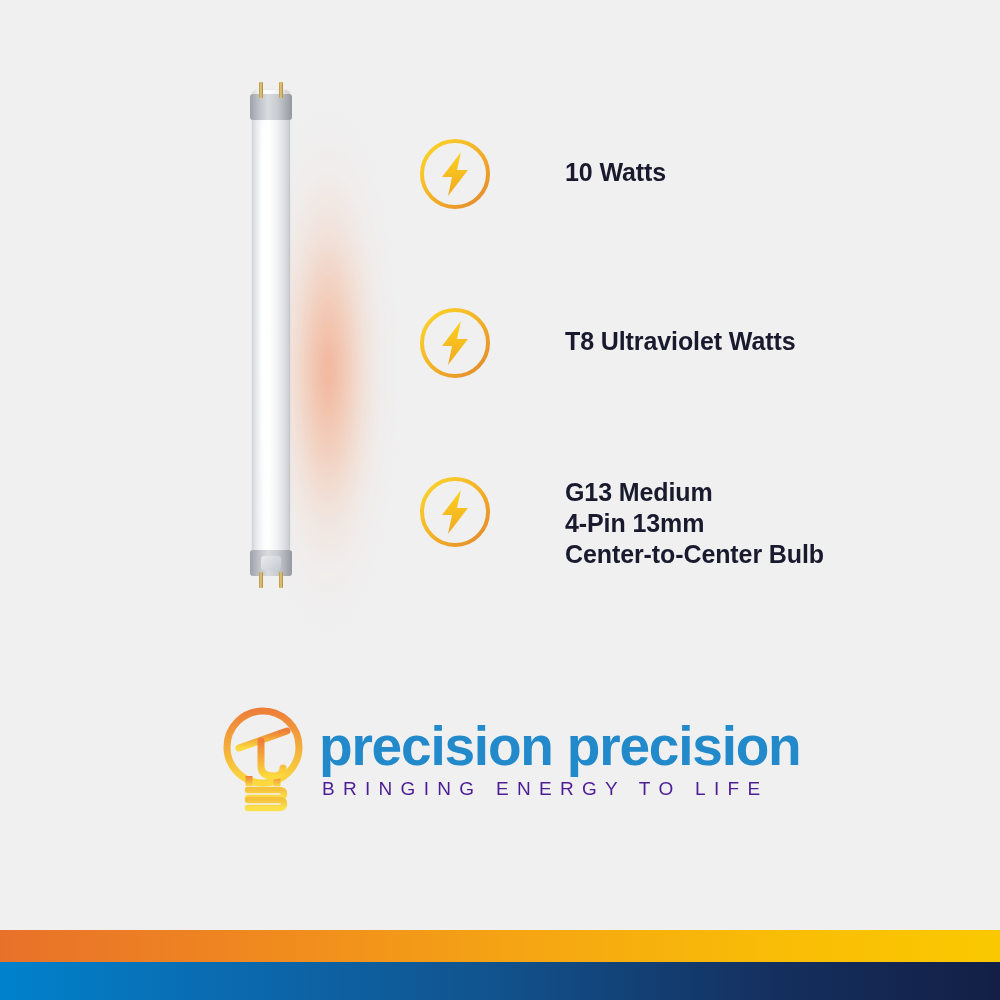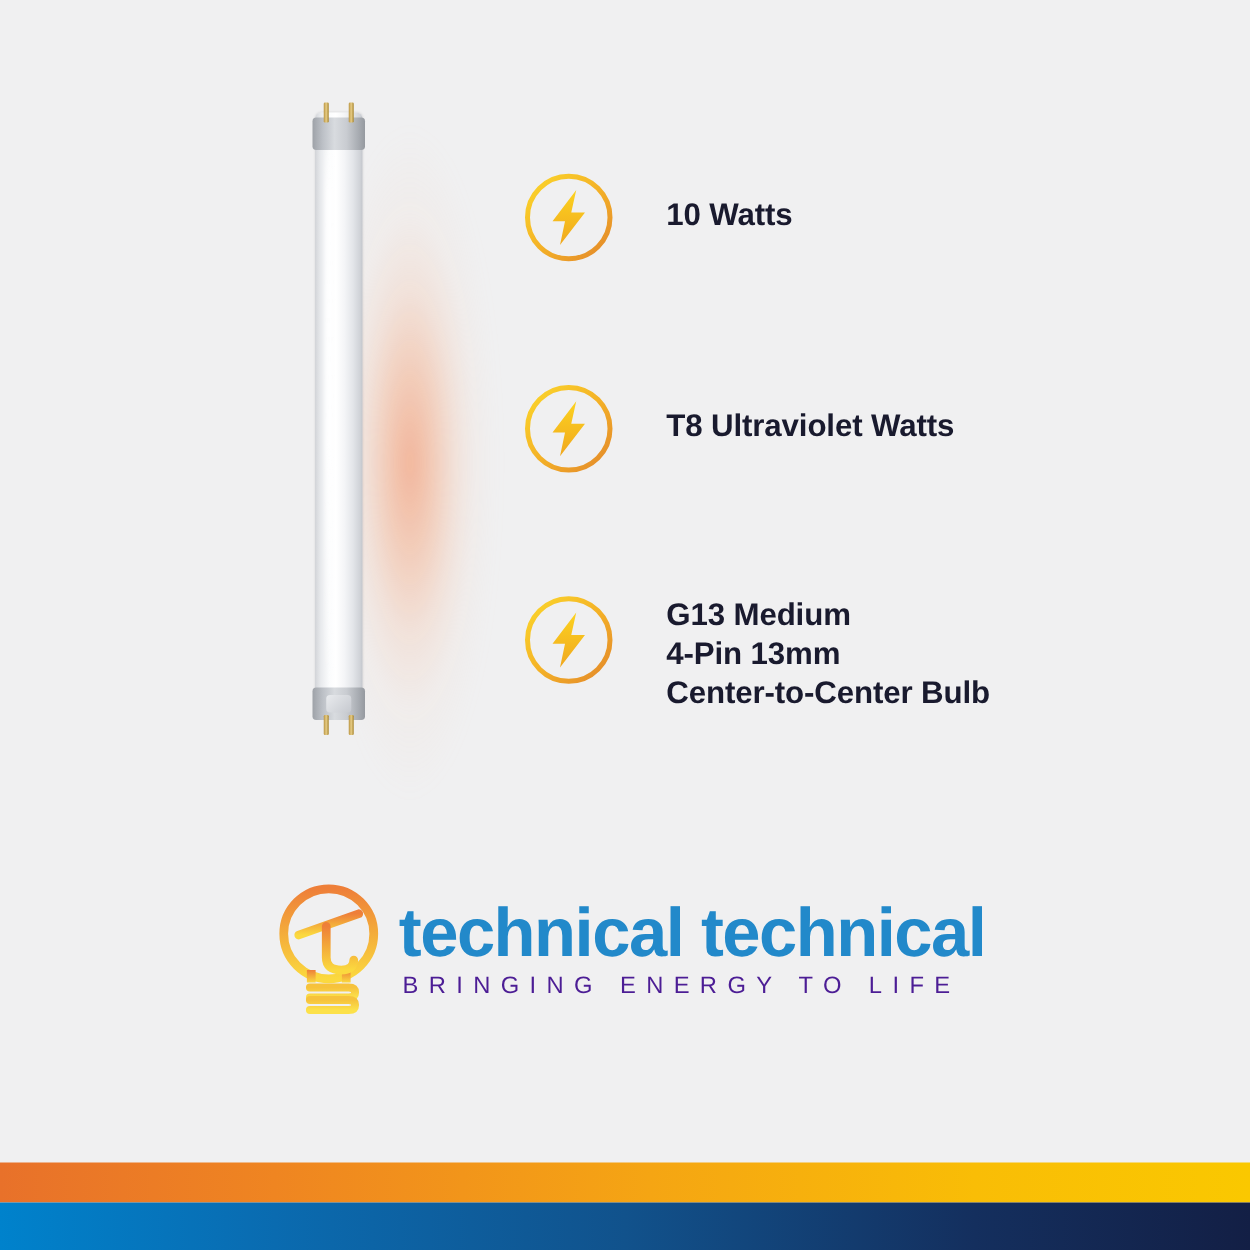--- a/index.html
+++ b/index.html
@@ -109,20 +109,21 @@
   #features {
     position: absolute;
     left: 415px;
     top: 134px;
     width: 520px;
   }
   .feature-row {
     display: flex;
     align-items: flex-start;
     margin-bottom: 89px;
+    gap: 32px;
   }
   .feature-row:last-child { margin-bottom: 0; }
   .feature-icon {
     flex: 0 0 auto;
     width: 80px;
     height: 80px;
     position: relative;
   }
   .feature-text {
     margin-left: 38px;
@@ -280,21 +281,21 @@
         <path d="M26 48 L74 31" stroke="url(#bulbGrad)" stroke-width="7" fill="none" stroke-linecap="round"></path>
 
         <path d="M48 41 L48 66 Q48 76 60 76 Q70 76 70 68" stroke="url(#bulbGrad)" stroke-width="7" fill="none" stroke-linecap="round"></path>
 
         <path d="M35 90 H66 Q71 90 71 94 Q71 98 66 98 H35" stroke="url(#baseGrad)" stroke-width="6.5" fill="none" stroke-linecap="round"></path>
         <path d="M35 100 H66 Q71 100 71 104 Q71 108 66 108 H35" stroke="url(#baseGrad)" stroke-width="6.5" fill="none" stroke-linecap="round"></path>
         <path d="M39 110 H62" stroke="url(#baseGrad)" stroke-width="6.5" fill="none" stroke-linecap="round"></path>
       </svg>
     </div>
     <div class="logo-words">
-      <div class="wordmark">technical technical</div>
+      <div class="wordmark">precision precision</div>
       <div class="tagline">BRINGING ENERGY TO LIFE</div>
     </div>
   </div>
 
   <div class="bar-orange"></div>
   <div class="bar-blue"></div>
 
 </div>
 
 </body></html>

